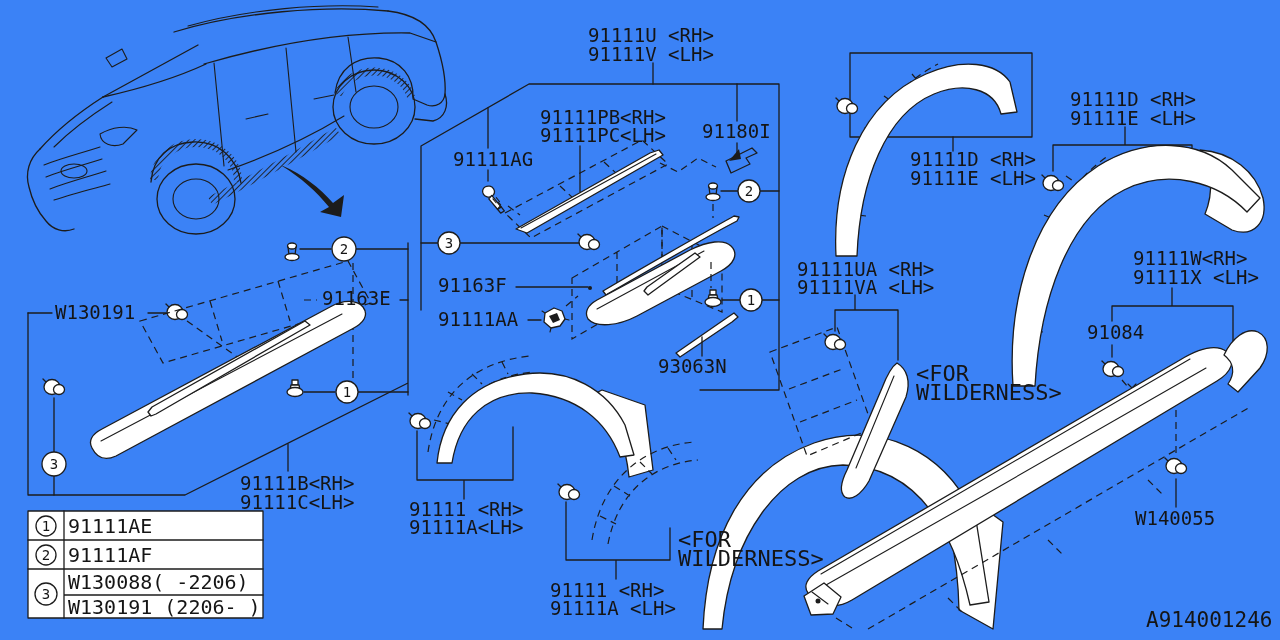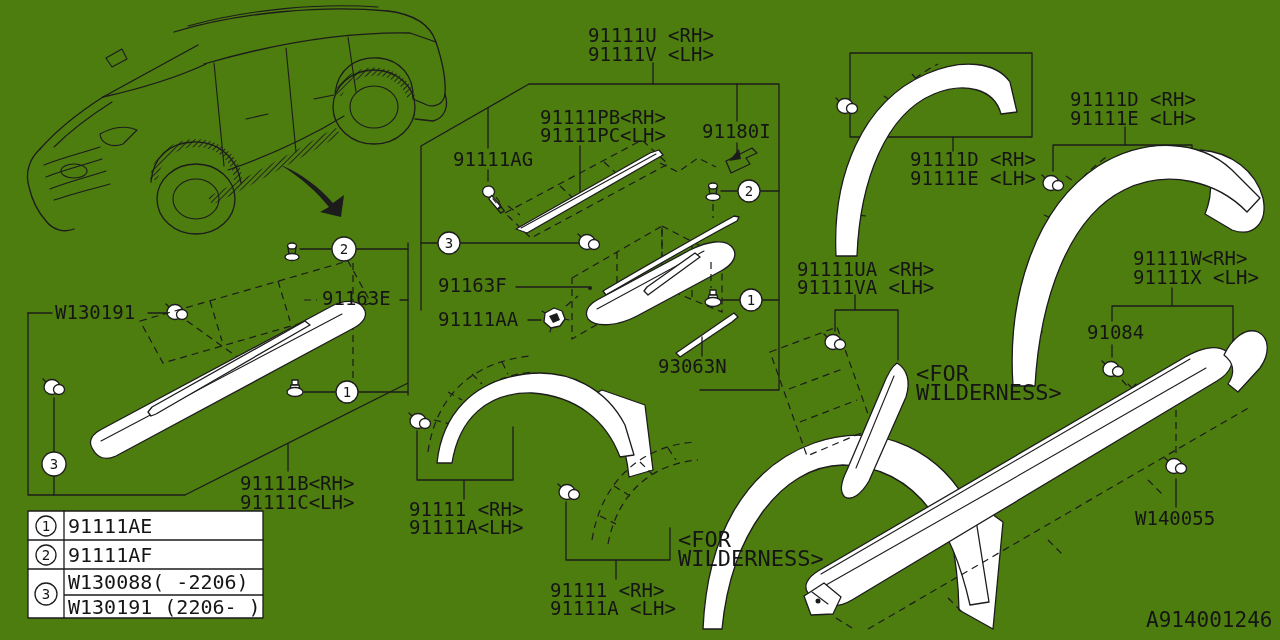--- a/index.html
+++ b/index.html
@@ -1,17 +1,17 @@
 <!DOCTYPE html>
 <html><head>
 <meta charset="utf-8">
 <title>Diagram</title>
 <style>
   html,body{margin:0;padding:0;background:#e8e8e8;}
-  .stage{position:relative;width:1280px;height:640px;background:#4d7c0f;overflow:hidden;}
+  .stage{position:relative;width:1280px;height:640px;background:#3b82f6;overflow:hidden;}
   svg{display:block;}
   svg text{font-family:"DejaVu Sans Mono","Liberation Mono",monospace;fill:#151515;}
   .lbl{font-size:19px;letter-spacing:0px;}
   .lbl-lg{font-size:22px;}
   .lbl-legend{font-size:20px;}
   .code{font-size:21px;}
   .refnum{font-size:14px;text-anchor:middle;dominant-baseline:central;}
   .ln{stroke:#1c1c1c;fill:none;stroke-width:1.3;stroke-linecap:round;stroke-linejoin:round;}
   .thin{stroke-width:1.1;}
   .dsh{stroke:#1c1c1c;fill:none;stroke-width:1.2;stroke-linecap:butt;stroke-dasharray:7 5;}

